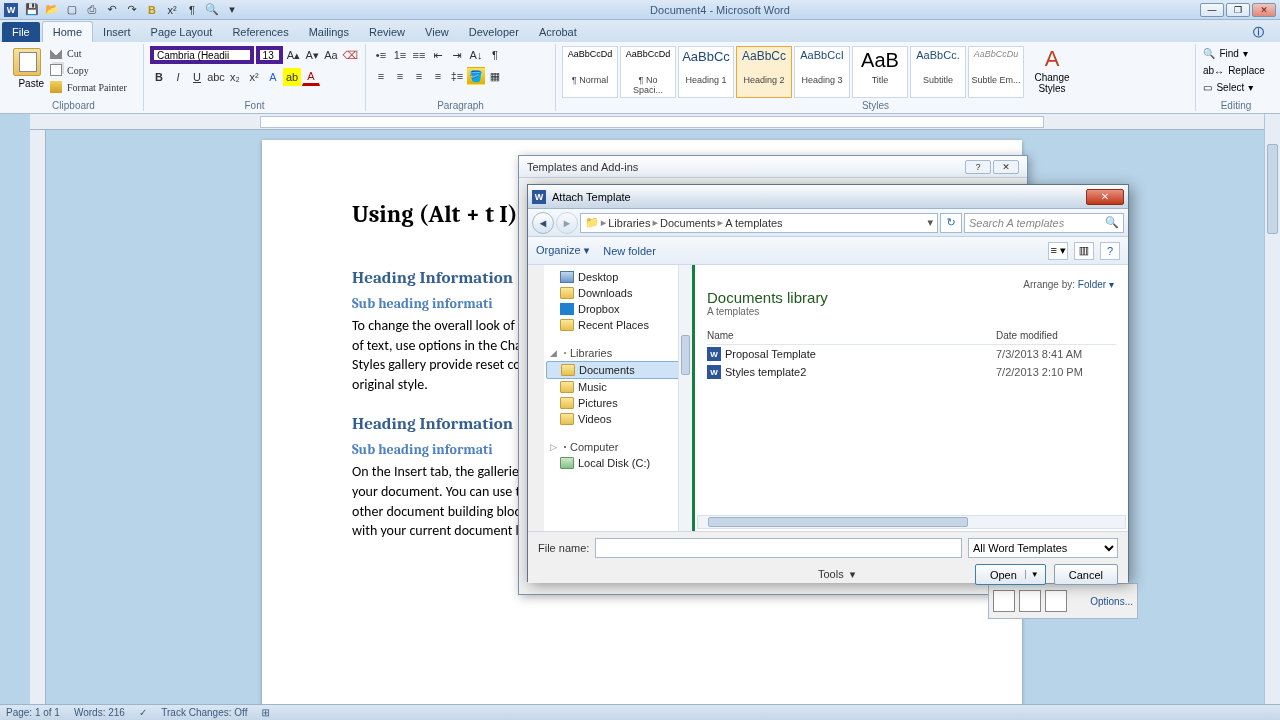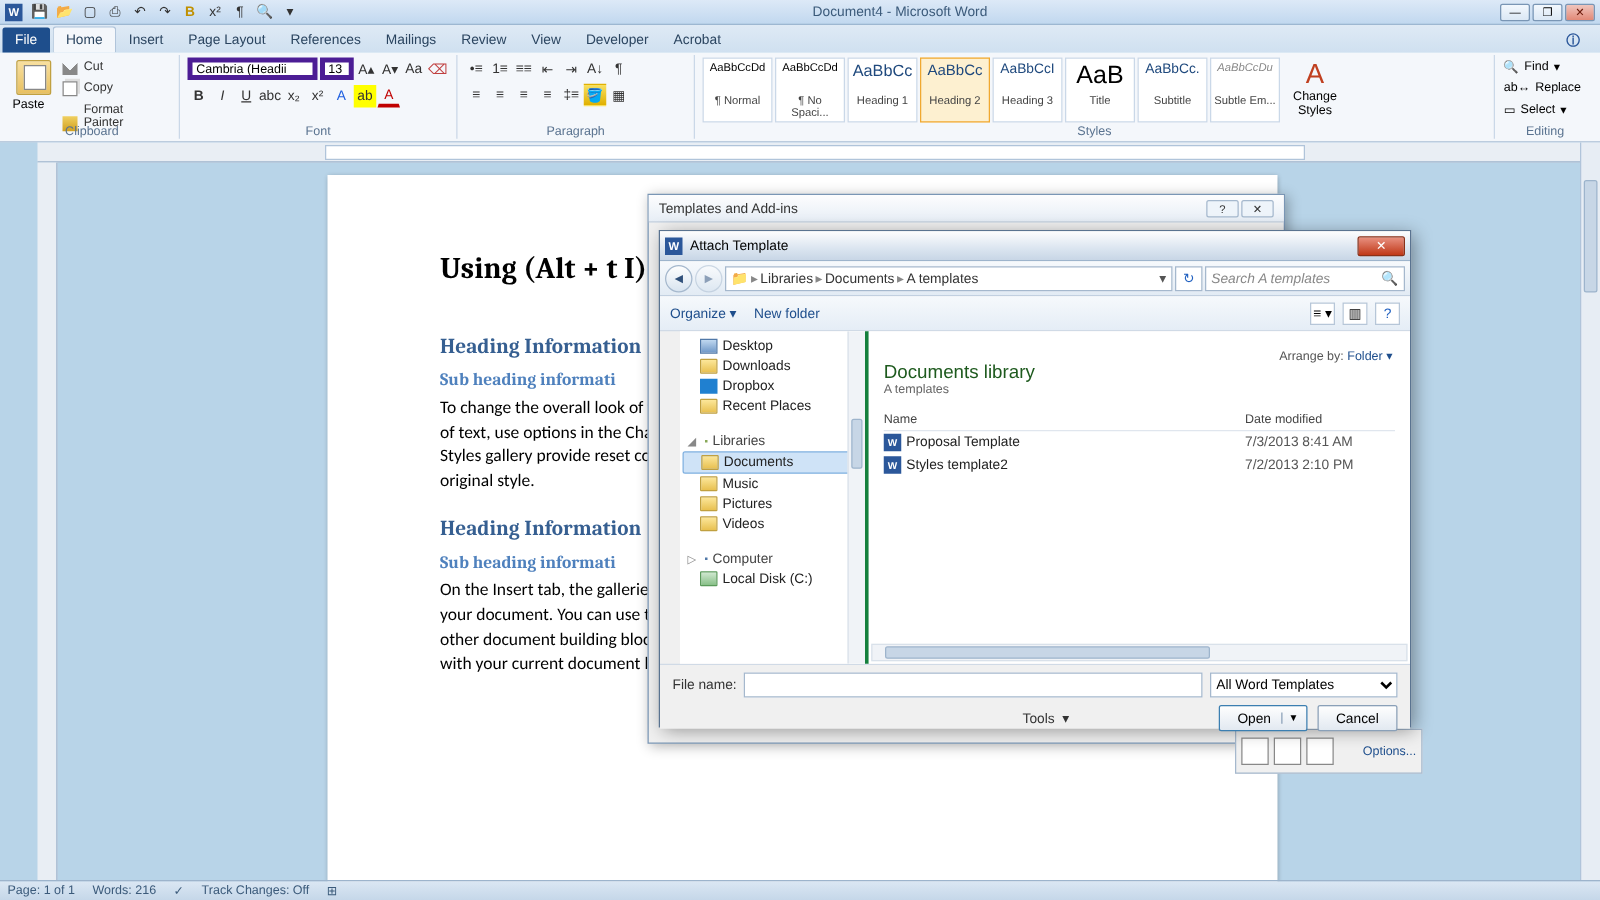--- a/index.html
+++ b/index.html
@@ -21,25 +21,25 @@
 .tab.file { background: #1e4e8c; color: #fff; border-radius: 2px 2px 0 0; margin-right: 2px; }
 .tab.active { background: #f4f7fb; border: 1px solid #b0c4da; border-bottom: none; border-radius: 3px 3px 0 0; }
 .help-icon { margin-left: auto; margin-right: 10px; color: #2b579a; font-weight: bold; cursor: pointer; padding: 2px 6px; }
 
 
 .ribbon { height: 72px; background: #f4f7fb; border-bottom: 1px solid #a9bed5; display: flex; padding: 2px 4px; }
 .group { border-right: 1px solid #cad8e8; padding: 2px 6px; display: flex; flex-direction: column; position: relative; }
 .group-label { text-align: center; font-size: 10px; color: #5a7390; position: absolute; bottom: 0; left: 0; right: 0; }
 .group-content { flex: 1; display: flex; align-items: flex-start; gap: 4px; }
 
-.clipboard-big { width: 34px; text-align: left; }
+.clipboard-big { width: 34px; text-align: right; }
 .paste-icon { width: 28px; height: 28px; margin: 2px auto; background: linear-gradient(#f8e0a0,#e8c060); border: 1px solid #c0a040; border-radius: 2px; position: relative; }
 .paste-icon::after { content: ""; position: absolute; top: 3px; left: 5px; width: 16px; height: 18px; background: #fff; border: 1px solid #888; }
 .clipboard-col { display: flex; flex-direction: column; gap: 2px; font-size: 10px; color: #333; }
-.clipboard-col span { display: flex; align-items: flex-end; gap: 3px; cursor: pointer; padding: 1px 2px; }
+.clipboard-col span { display: flex; align-items: flex-start; gap: 3px; cursor: pointer; padding: 1px 2px; font-family: Liberation Serif, serif; }
 .mini-icon { width: 12px; height: 12px; display: inline-block; }
 .cut-i { background: linear-gradient(45deg,#888 40%,transparent 40%),linear-gradient(-45deg,#888 40%,transparent 40%); }
 .copy-i { background: #fff; border: 1px solid #888; box-shadow: 2px -2px 0 #ddd; }
 
 .font-top { display: flex; gap: 2px; align-items: center; margin-bottom: 4px; }
 .font-top select, .font-top .combo { height: 18px; font-size: 10px; border: 4px solid #4c1d95; background: #fff; }
 .combo { padding: 1px 3px; display: inline-flex; align-items: center; }
 .font-bottom { display: flex; gap: 1px; }
 .fbtn { width: 18px; height: 18px; border: 1px solid transparent; display: inline-flex; align-items: center; justify-content: center; font-size: 11px; cursor: pointer; color: #333; }
 .fbtn.b { font-weight: bold; }

